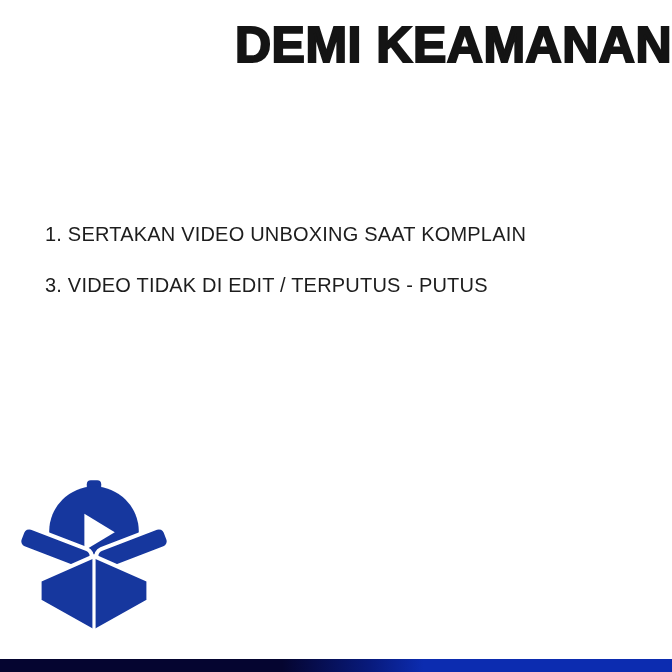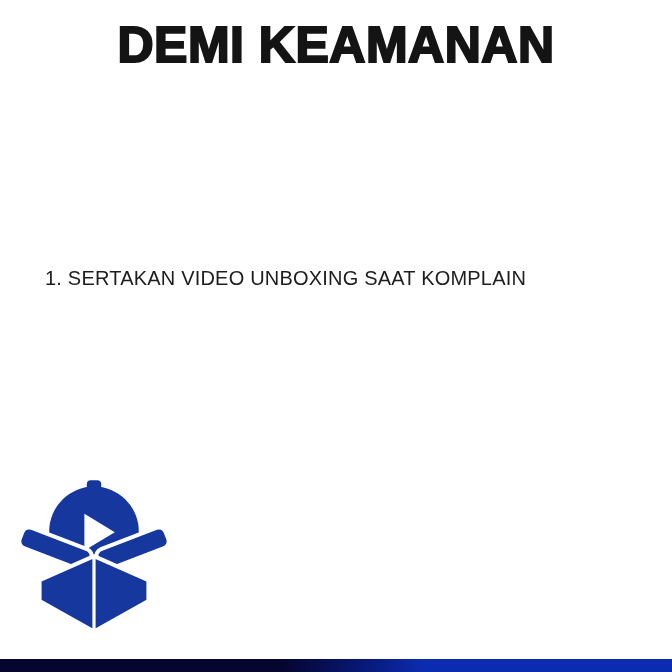--- a/index.html
+++ b/index.html
@@ -13,21 +13,21 @@
     font-family: "Liberation Sans", sans-serif;
     color: var(--ink, #141414);
   }
 
   
   .title {
     position: absolute;
     top: 14px;
     left: 0;
     width: 672px;
-    text-align: center;
+    text-align: right;
     font-weight: bold;
     font-size: 50px;
     line-height: 62px;
     letter-spacing: 0.5px;
     color: var(--ink, #141414);
     -webkit-text-stroke: 2.1px var(--ink, #141414);
   }
 
   
   .rules {
@@ -36,21 +36,20 @@
     left: 45px;
     width: 585px;
   }
   .rule {
     font-size: 20px;
     line-height: 27px;
     letter-spacing: 0.2px;
     color: #1d1d1d;
     white-space: pre-line;
     margin-bottom: 24px;
-    margin-top: 44px;
   }
 
   
   .footer-icon {
     position: absolute;
     left: 18px;
     top: 473px;
     width: 152px;
     height: 176px;
   }
@@ -91,20 +90,21 @@
 <body>
 
 <div class="canvas">
 
   <div class="title">
     <div>DEMI KEAMANAN</div>
   </div>
 
   <div class="rules">
     <p class="rule">1. SERTAKAN VIDEO UNBOXING SAAT KOMPLAIN</p>
+    <p class="rule">3. VIDEO TIDAK DI EDIT / TERPUTUS - PUTUS</p>
   </div>
 
   <svg class="footer-icon" viewBox="0 0 190 210" xmlns="http://www.w3.org/2000/svg" aria-hidden="true">
 
     <rect class="icon-blue" x="86" y="4" width="18" height="16" rx="5"></rect>
 
     <circle class="icon-blue" cx="95" cy="68" r="56"></circle>
 
     <polygon class="icon-white" points="83,46 83,92 121,69"></polygon>
 

